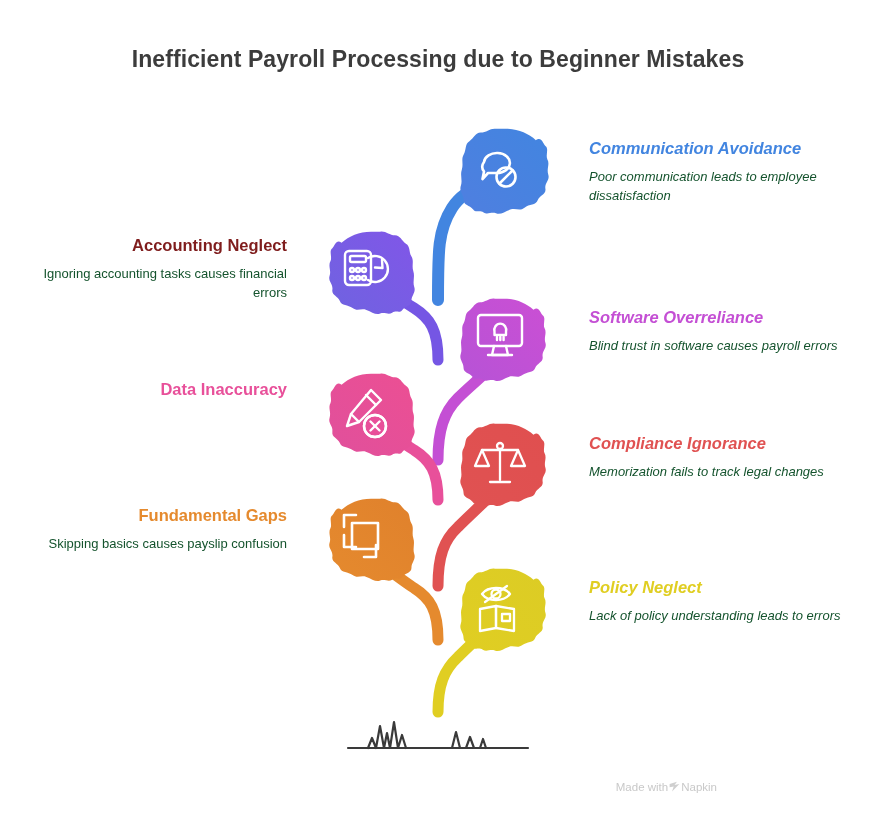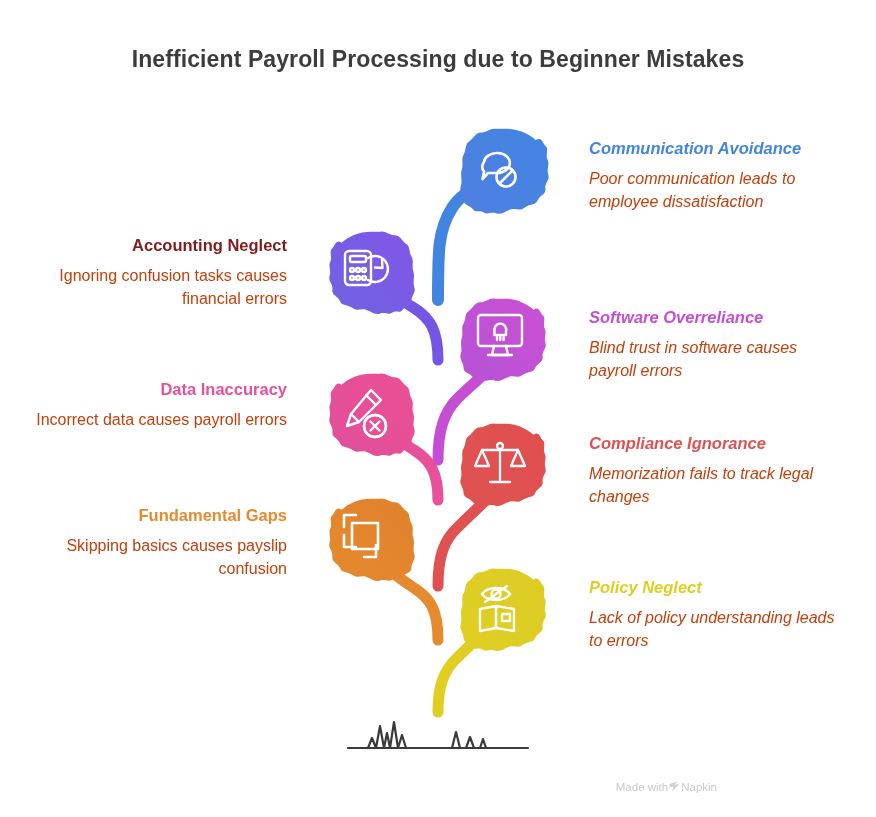--- a/index.html
+++ b/index.html
@@ -20,21 +20,21 @@
 
   
   .tree{position:absolute;left:0;top:0;width:876px;height:817px;}
 
   
   .block{position:absolute;width:256px;}
   .block .hd{
     font-size:16.5px;font-weight:bold;line-height:1.28;margin:0 0 9px 0;
   }
   .block .bd{
-    font-size:16px;line-height:1.42;color:#c2410c;
+    font-size:13px;line-height:1.42;color:#14532d;
   }
   .right{text-align:left;font-style:italic;}
   .left{text-align:right;}
 
   .b-comm  {left:589px;top:138px;}
   .b-soft  {left:589px;top:307px;}
   .b-comp  {left:589px;top:433px;}
   .b-pol   {left:589px;top:577px;}
   .b-acct  {left:31px;top:235px;}
   .b-data  {left:31px;top:379px;}
@@ -247,26 +247,25 @@
     <div class="bd">Blind trust in software causes payroll errors</div>
   </div>
 
   <div class="block right b-pol">
     <div class="hd" style="color:#e0ce22">Policy Neglect</div>
     <div class="bd">Lack of policy understanding leads to errors</div>
   </div>
 
   <div class="block left b-acct">
     <div class="hd" style="color:#7f1d1d">Accounting Neglect</div>
-    <div class="bd">Ignoring confusion tasks causes financial errors</div>
+    <div class="bd">Ignoring accounting tasks causes financial errors</div>
   </div>
 
   <div class="block left b-data">
     <div class="hd" style="color:#e8509a">Data Inaccuracy</div>
-    <div class="bd">Incorrect data causes payroll errors</div>
   </div>
 
   <div class="block left b-fund">
     <div class="hd" style="color:#e58a2e">Fundamental Gaps</div>
     <div class="bd">Skipping basics causes payslip confusion</div>
   </div>
 
   <div class="footer">
     <span>Made with</span>
     <span class="logo">

